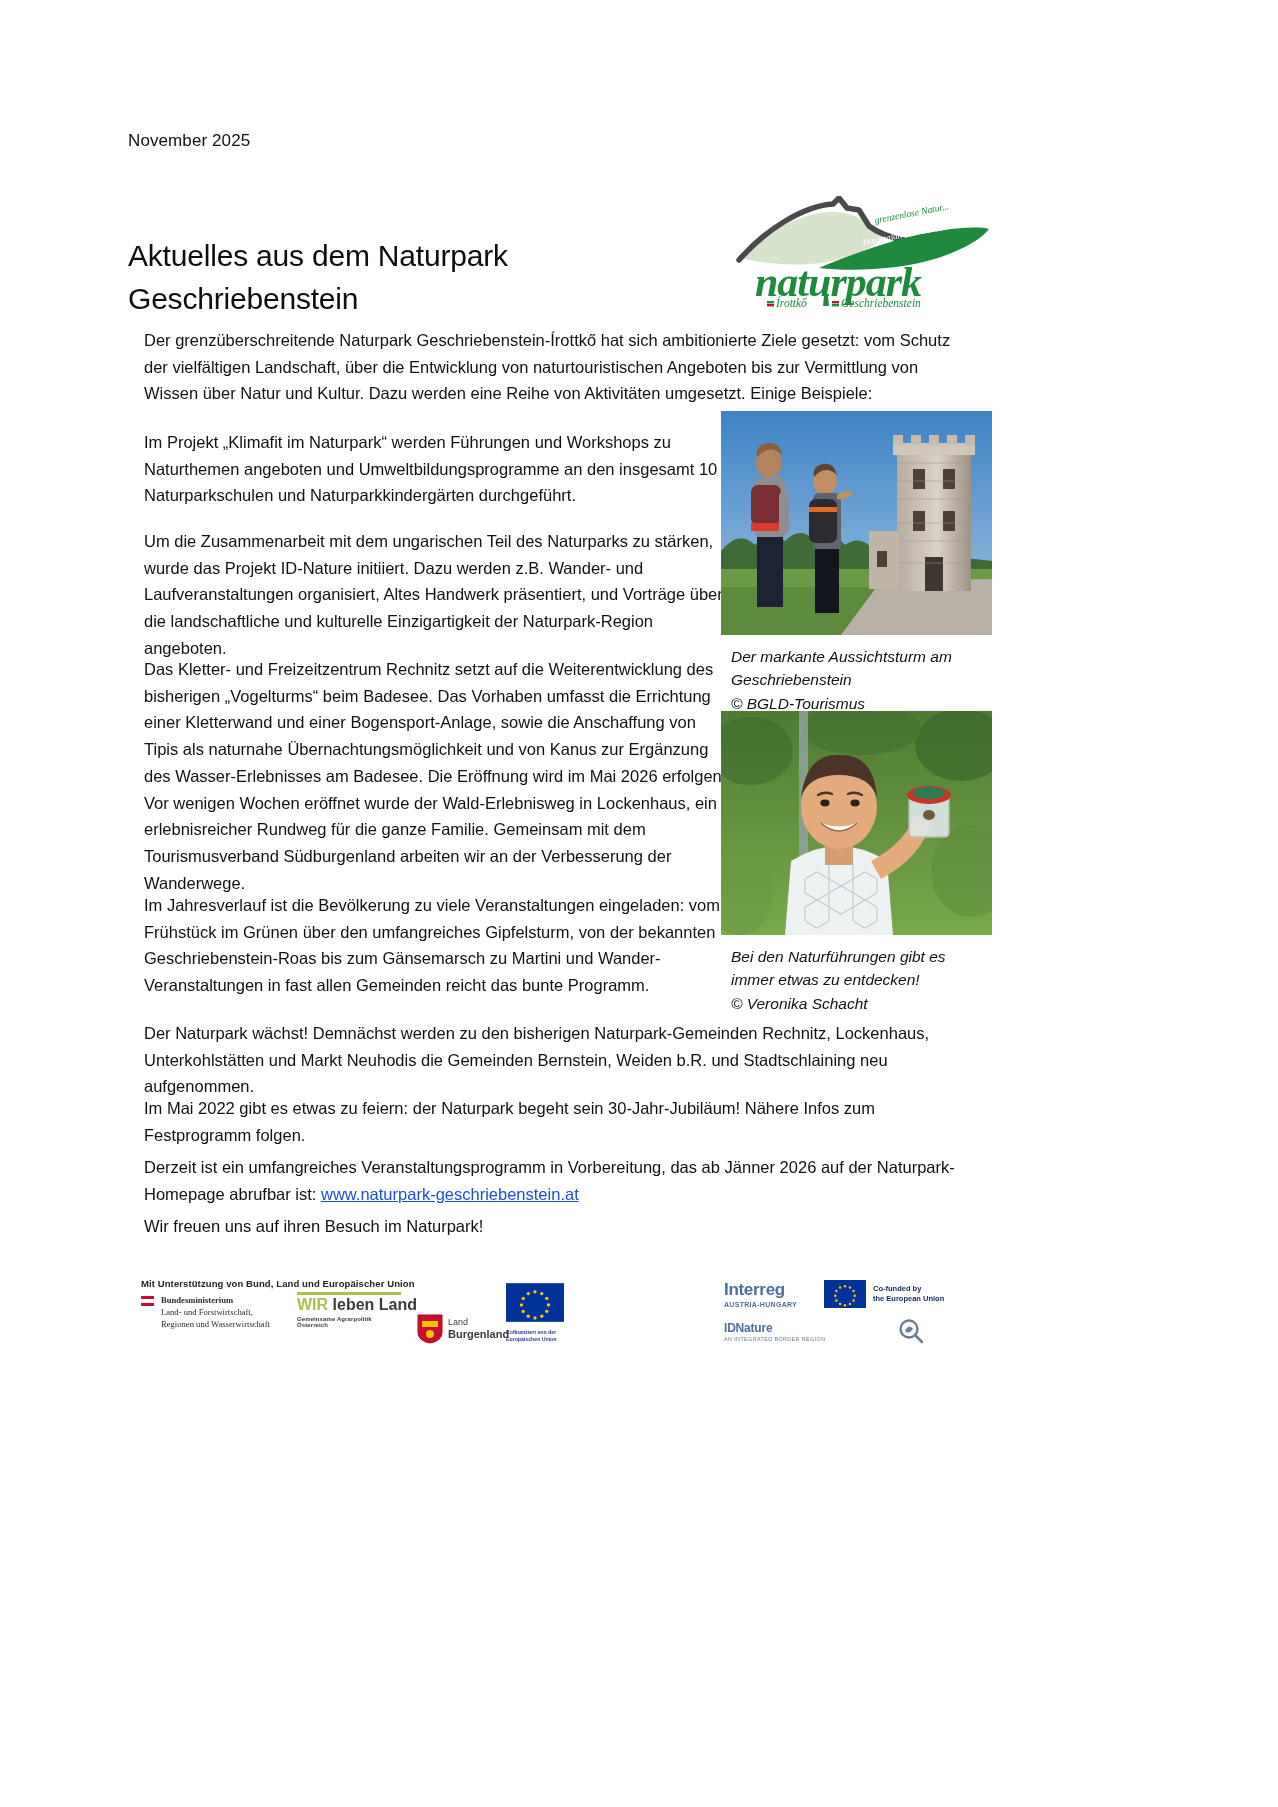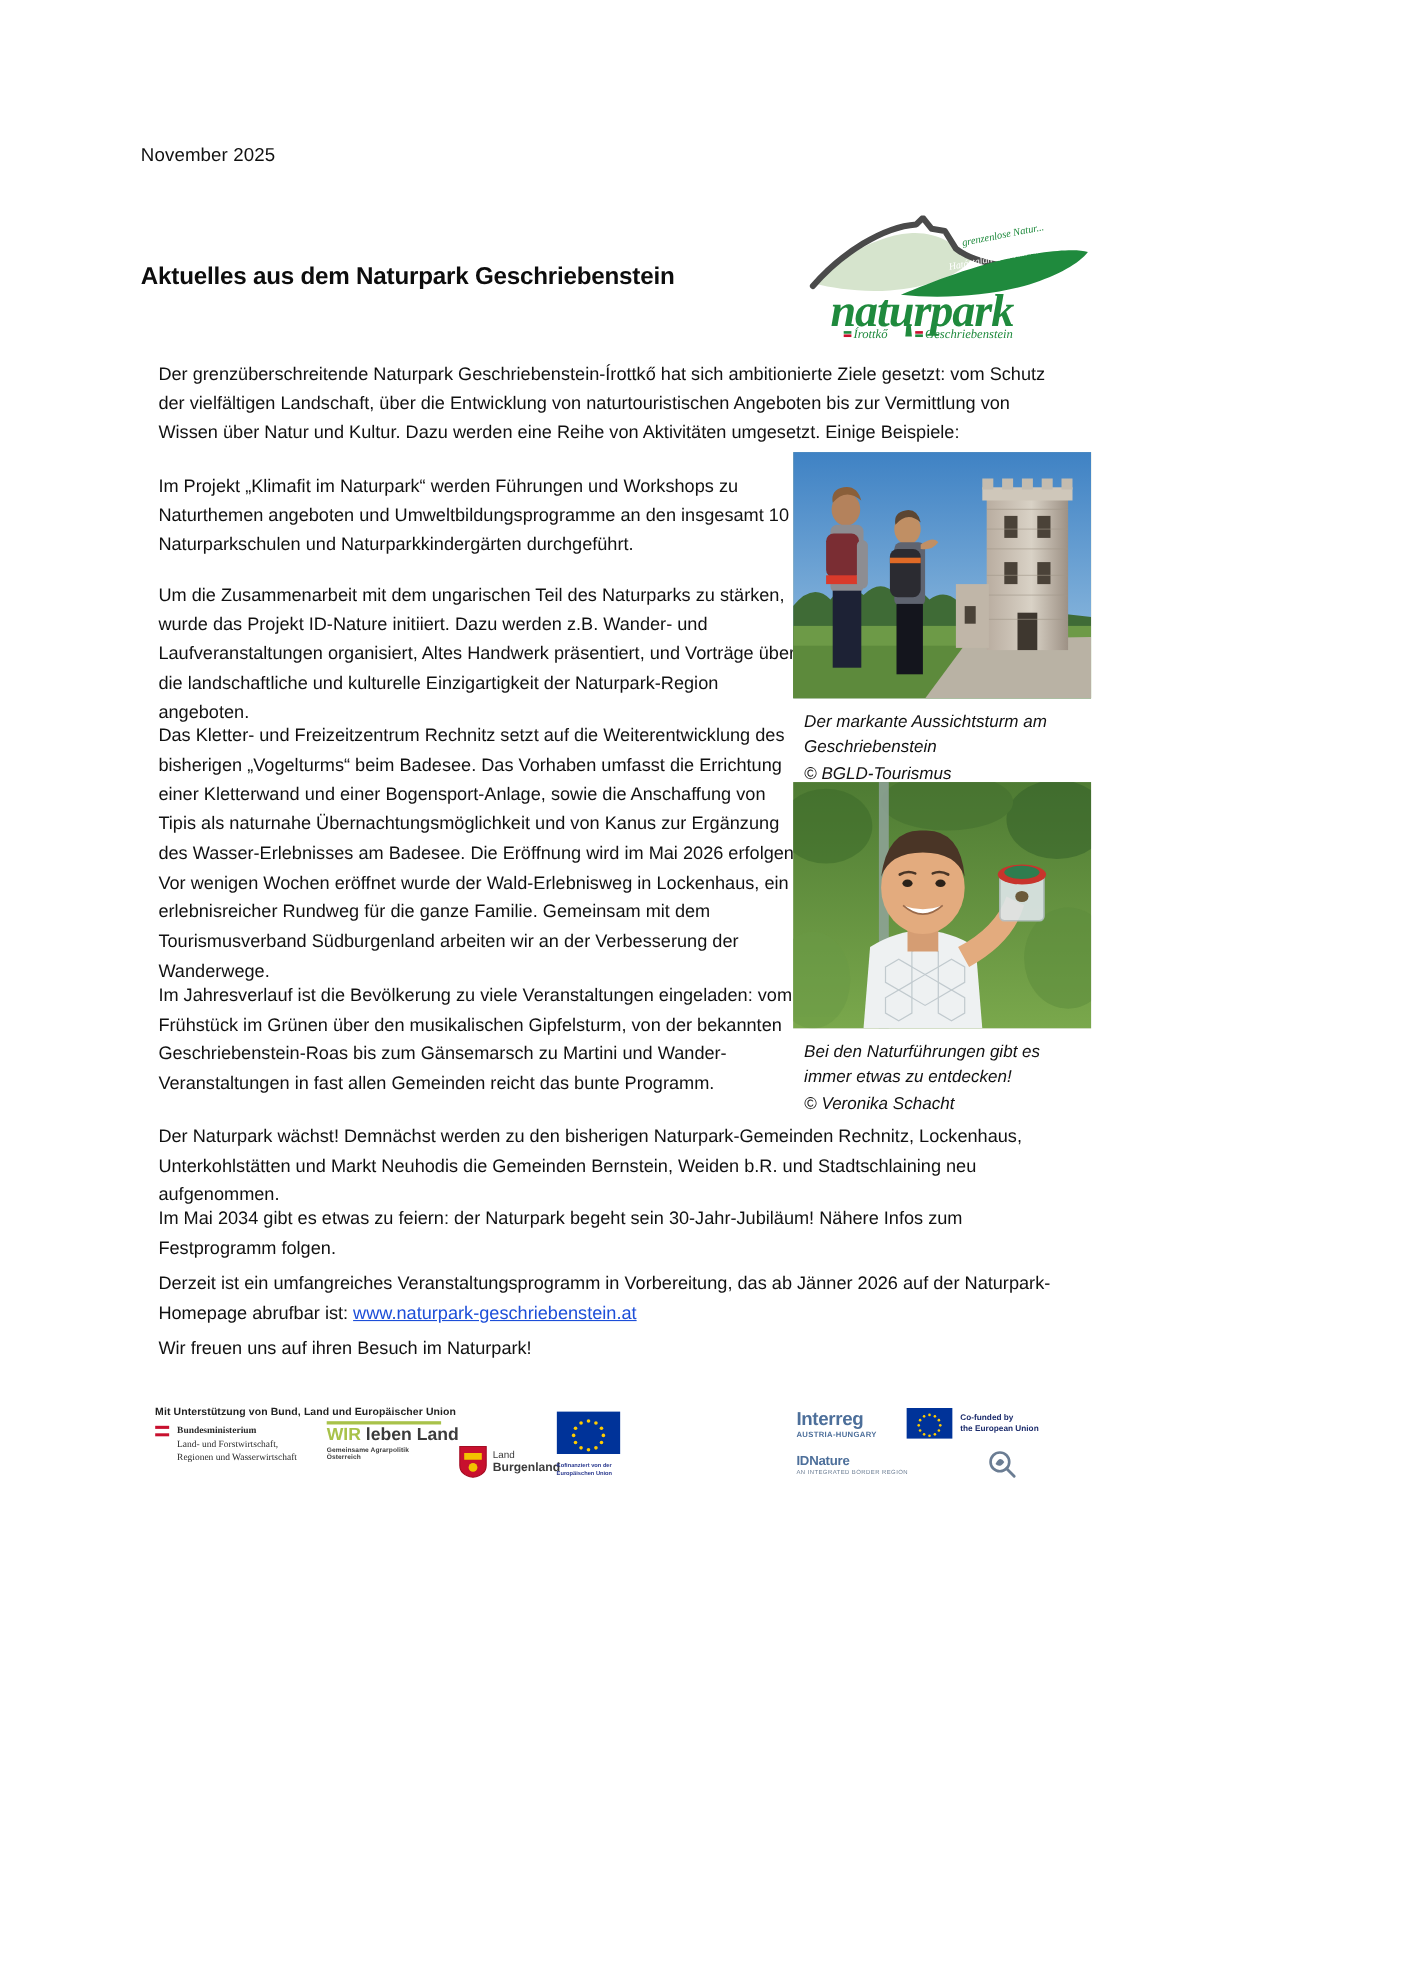--- a/index.html
+++ b/index.html
@@ -15,21 +15,21 @@
   .page { position:absolute; inset:0; padding:0; }
 
   .date {
     position:absolute; left:128px; top:131px;
     font-size:17px; color:#111; letter-spacing:.1px;
   }
 
   .title {
     position:absolute; left:128px; top:203px;
     width:560px;
-    font-size:22px; font-weight:bold; line-height:1.42;
+    font-size:30px; font-weight:normal; line-height:1.42;
     color:#0d0d0d; letter-spacing:-.2px;margin-top:32px;
   }
 
   
   .logo {
     position:absolute; left:723px; top:196px;
     width:268px; height:112px;
   }
   .logo svg { display:block; width:100%; height:100%; }
 
@@ -128,25 +128,25 @@
   </div>
 
   <p class="body col-wide" style="top:311px;">Der grenzüberschreitende Naturpark Geschriebenstein-Írottkő hat sich ambitionierte Ziele gesetzt: vom Schutz der vielfältigen Landschaft, über die Entwicklung von naturtouristischen Angeboten bis zur Vermittlung von Wissen über Natur und Kultur. Dazu werden eine Reihe von Aktivitäten umgesetzt. Einige Beispiele:</p>
 
   <p class="body col-narrow" style="top:413px;">Im Projekt „Klimafit im Naturpark“ werden Führungen und Workshops zu Naturthemen angeboten und Umweltbildungsprogramme an den insgesamt 10 Naturparkschulen und Naturparkkindergärten durchgeführt.</p>
 
   <p class="body col-narrow" style="top:512px;">Um die Zusammenarbeit mit dem ungarischen Teil des Naturparks zu stärken, wurde das Projekt ID-Nature initiiert. Dazu werden z.B. Wander- und Laufveranstaltungen organisiert, Altes Handwerk präsentiert, und Vorträge über die landschaftliche und kulturelle Einzigartigkeit der Naturpark-Region angeboten.</p>
 
   <p class="body col-narrow" style="top:640px;">Das Kletter- und Freizeitzentrum Rechnitz setzt auf die Weiterentwicklung des bisherigen „Vogelturms“ beim Badesee. Das Vorhaben umfasst die Errichtung einer Kletterwand und einer Bogensport-Anlage, sowie die Anschaffung von Tipis als naturnahe Übernachtungsmöglichkeit und von Kanus zur Ergänzung des Wasser-Erlebnisses am Badesee. Die Eröffnung wird im Mai 2026 erfolgen. Vor wenigen Wochen eröffnet wurde der Wald-Erlebnisweg in Lockenhaus, ein erlebnisreicher Rundweg für die ganze Familie. Gemeinsam mit dem Tourismusverband Südburgenland arbeiten wir an der Verbesserung der Wanderwege.</p>
 
-  <p class="body col-narrow" style="top:876px;">Im Jahresverlauf ist die Bevölkerung zu viele Veranstaltungen eingeladen: vom Frühstück im Grünen über den musikalischen Gipfelsturm, von der bekannten Geschriebenstein-Roas bis zum Gänsemarsch zu Martini und Wander-Veranstaltungen in fast allen Gemeinden reicht das bunte Programm.</p>
+  <p class="body col-narrow" style="top:876px;">Im Jahresverlauf ist die Bevölkerung zu viele Veranstaltungen eingeladen: vom Frühstück im Grünen über den umfangreiches Gipfelsturm, von der bekannten Geschriebenstein-Roas bis zum Gänsemarsch zu Martini und Wander-Veranstaltungen in fast allen Gemeinden reicht das bunte Programm.</p>
 
   <p class="body col-wide" style="top:1004px;">Der Naturpark wächst! Demnächst werden zu den bisherigen Naturpark-Gemeinden Rechnitz, Lockenhaus, Unterkohlstätten und Markt Neuhodis die Gemeinden Bernstein, Weiden b.R. und Stadtschlaining neu aufgenommen.</p>
 
-  <p class="body col-wide" style="top:1079px;">Im Mai 2034 gibt es etwas zu feiern: der Naturpark begeht sein 30-Jahr-Jubiläum! Nähere Infos zum Festprogramm folgen.</p>
+  <p class="body col-wide" style="top:1079px;">Im Mai 2022 gibt es etwas zu feiern: der Naturpark begeht sein 30-Jahr-Jubiläum! Nähere Infos zum Festprogramm folgen.</p>
 
   <p class="body col-wide" style="top:1138px;"><span>Derzeit ist ein umfangreiches Veranstaltungsprogramm in Vorbereitung, das ab Jänner 2026 auf der Naturpark-Homepage abrufbar ist: </span><a href="#">www.naturpark-geschriebenstein.at</a></p>
 
   <p class="body col-wide" style="top:1197px;">Wir freuen uns auf ihren Besuch im Naturpark!</p>
 
   <div class="photo" style="left:721px; top:411px; width:271px; height:224px;">
     <svg viewBox="0 0 271 224" xmlns="http://www.w3.org/2000/svg" preserveAspectRatio="none">
       <defs>
         <linearGradient id="sky1" x1="0" y1="0" x2="0" y2="1">
           <stop offset="0%" stop-color="#3f82c4"></stop>

